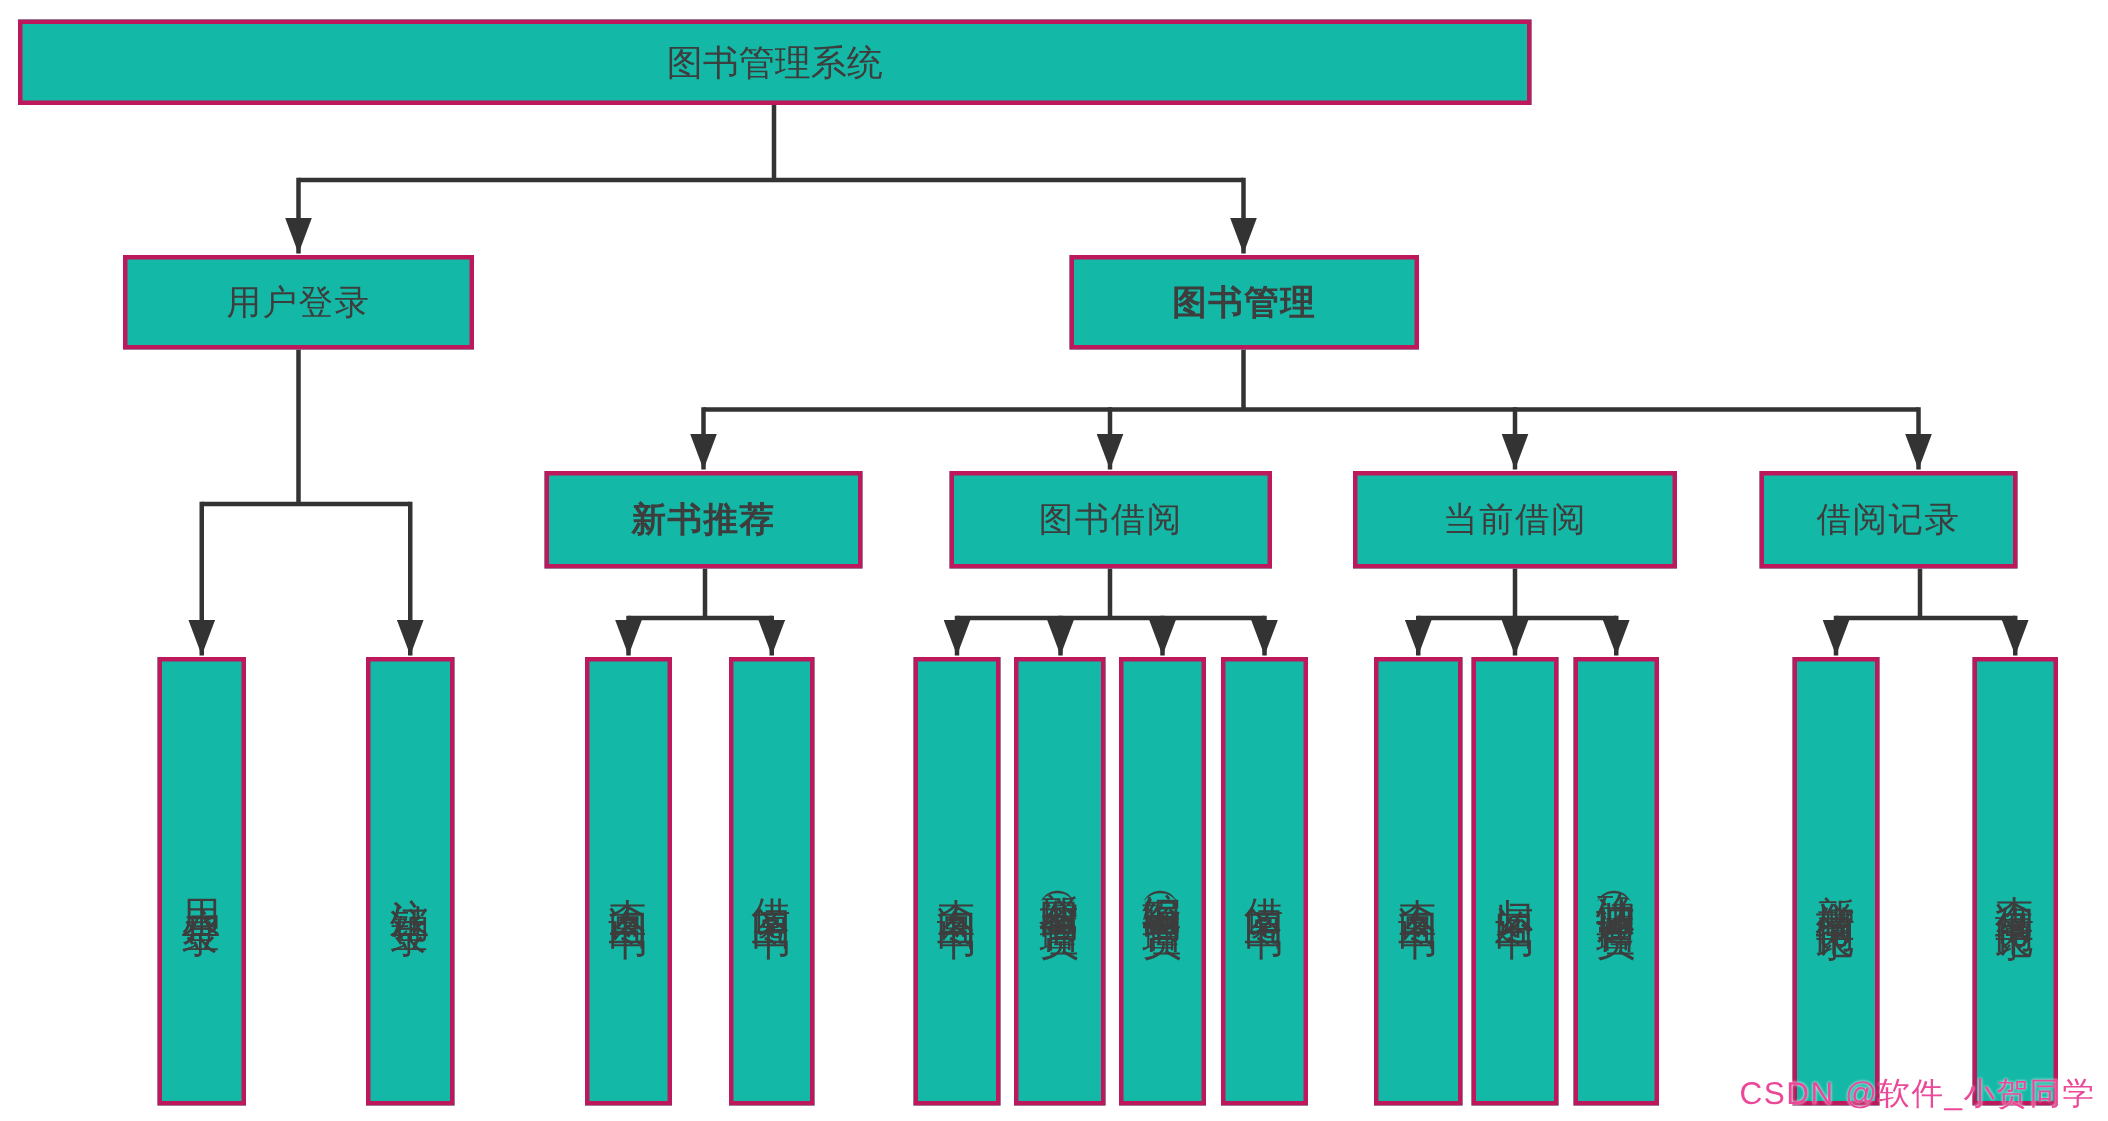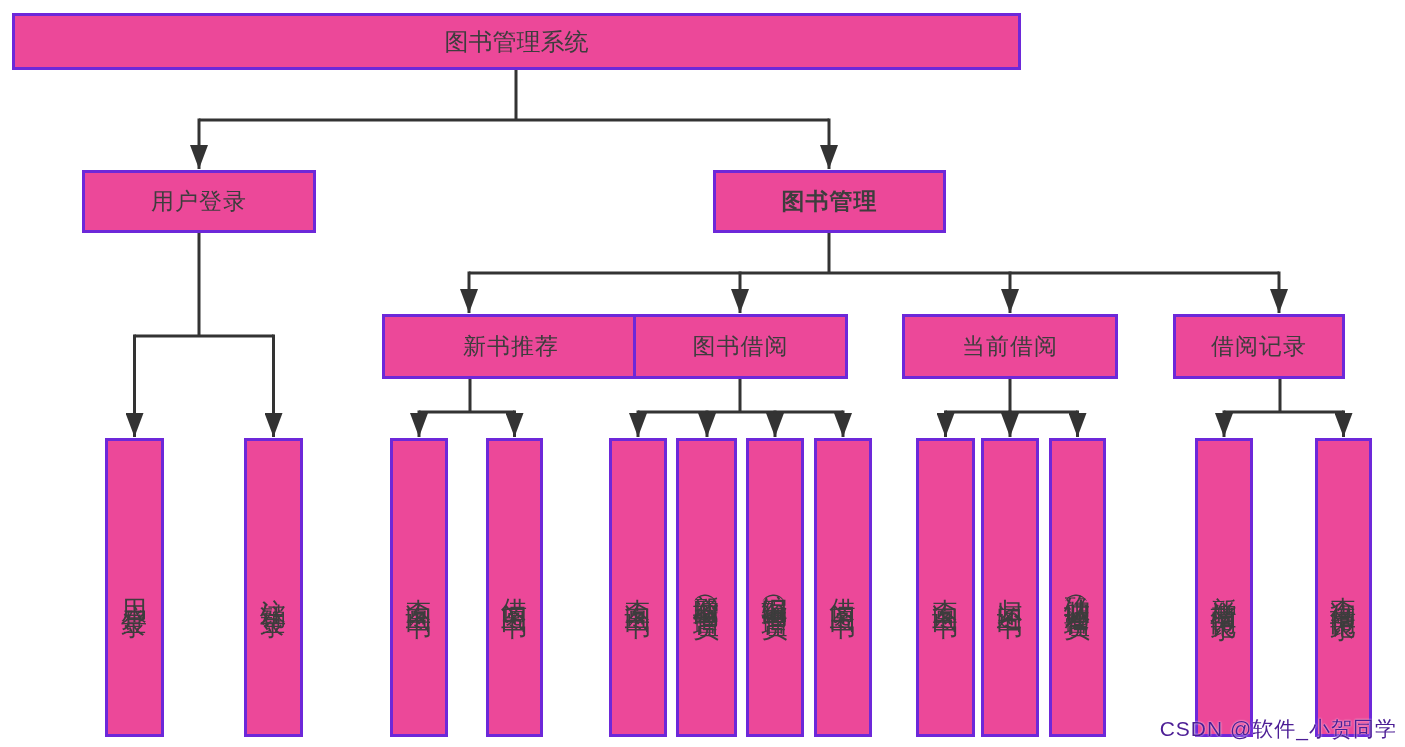--- a/index.html
+++ b/index.html
@@ -3,29 +3,29 @@
 <meta charset="utf-8">
 <style>
   html,body{margin:0;padding:0;background:#ffffff;}
   #canvas{
     position:relative;width:1405px;height:747px;background:#ffffff;overflow:hidden;
     font-family:"Liberation Sans","DejaVu Sans",sans-serif;
   }
   #wires{position:absolute;left:0;top:0;z-index:1;}
   .box{
     position:absolute;z-index:2;box-sizing:border-box;
-    border:3px solid #6d28d9;background:#ec4899;color:#3d3d3d;
+    border:3px solid #be185d;background:#14b8a6;color:#3d3d3d;
     display:flex;align-items:center;justify-content:center;
   }
   .h-label{font-size:23px;letter-spacing:1px;}
   .root{left:12px;top:13px;width:1009px;height:57px;font-size:24px;}
   .n-login{left:82px;top:170px;width:234px;height:63px;}
   .n-mgmt{left:713px;top:170px;width:233px;height:63px;font-weight:bold;}
   .l3{top:314px;height:65px;}
-  .n-l3-1{left:382px;width:258px;}
+  .n-l3-1{left:363px;width:212px;font-weight:bold;}
   .n-l3-2{left:633px;width:215px;}
   .n-l3-3{left:902px;width:216px;}
   .n-l3-4{left:1173px;width:172px;}
   .leaf{
     top:438px;height:299px;font-size:26px;letter-spacing:5px;
     writing-mode:vertical-rl;text-orientation:mixed;line-height:1;
   }
   .lf1{left:105px;width:59px;}
   .lf2{left:244px;width:59px;}
   .lf3{left:390px;width:58px;}
@@ -34,21 +34,21 @@
   .lf6{left:676px;width:61px;letter-spacing:3px;}
   .lf7{left:746px;width:58px;letter-spacing:3px;}
   .lf8{left:814px;width:58px;}
   .lf9{left:916px;width:59px;}
   .lf10{left:981px;width:58px;}
   .lf11{left:1049px;width:57px;letter-spacing:3px;}
   .lf12{left:1195px;width:58px;letter-spacing:4px;}
   .lf13{left:1315px;width:57px;letter-spacing:4px;}
   .watermark{
     position:absolute;z-index:3;right:8px;top:715px;
-    font-size:21px;color:#4c1d95;letter-spacing:1px;white-space:nowrap;
+    font-size:21px;color:#ec4899;letter-spacing:1px;white-space:nowrap;
     text-shadow:0 0 2px #ffffff;
     margin-left:16px;
   }
 </style>
 </head>
 <body>
 
 <div id="canvas">
 
   <svg id="wires" width="1405" height="747" viewBox="0 0 1405 747">

